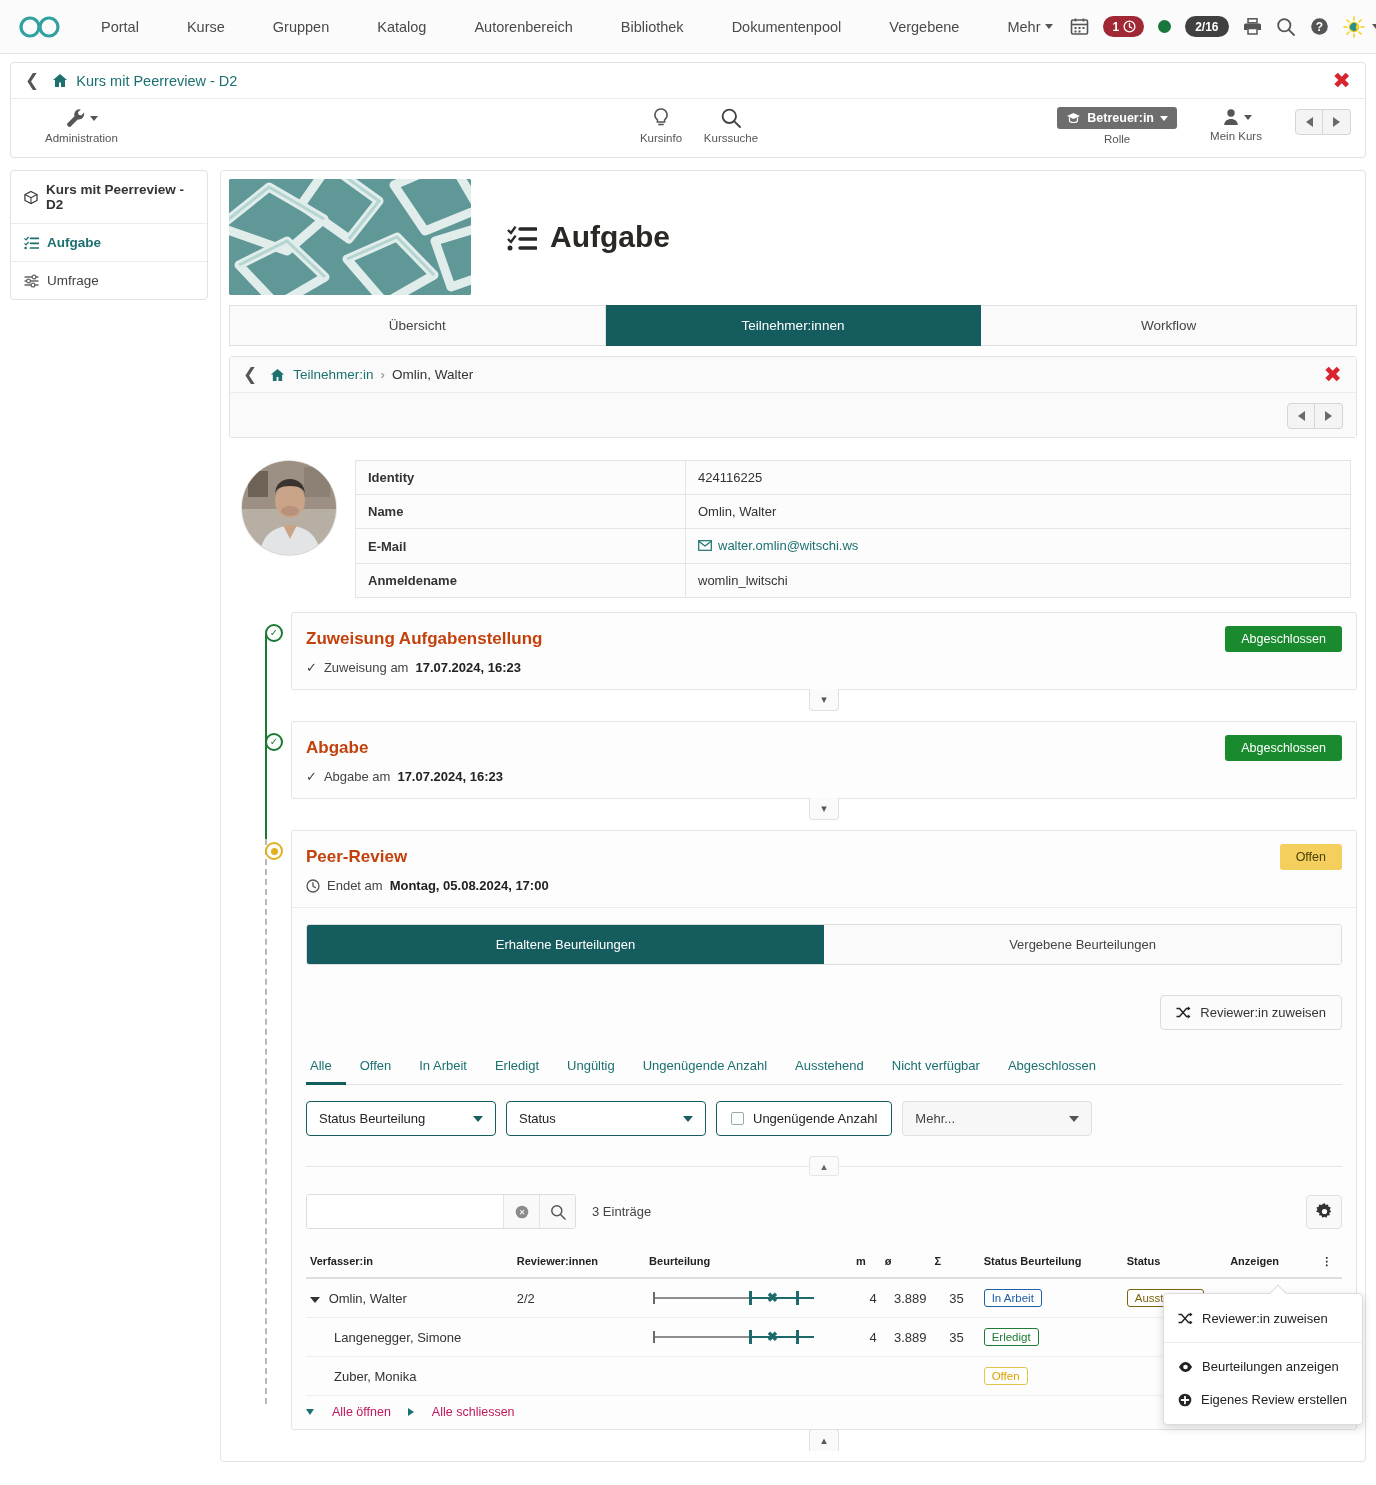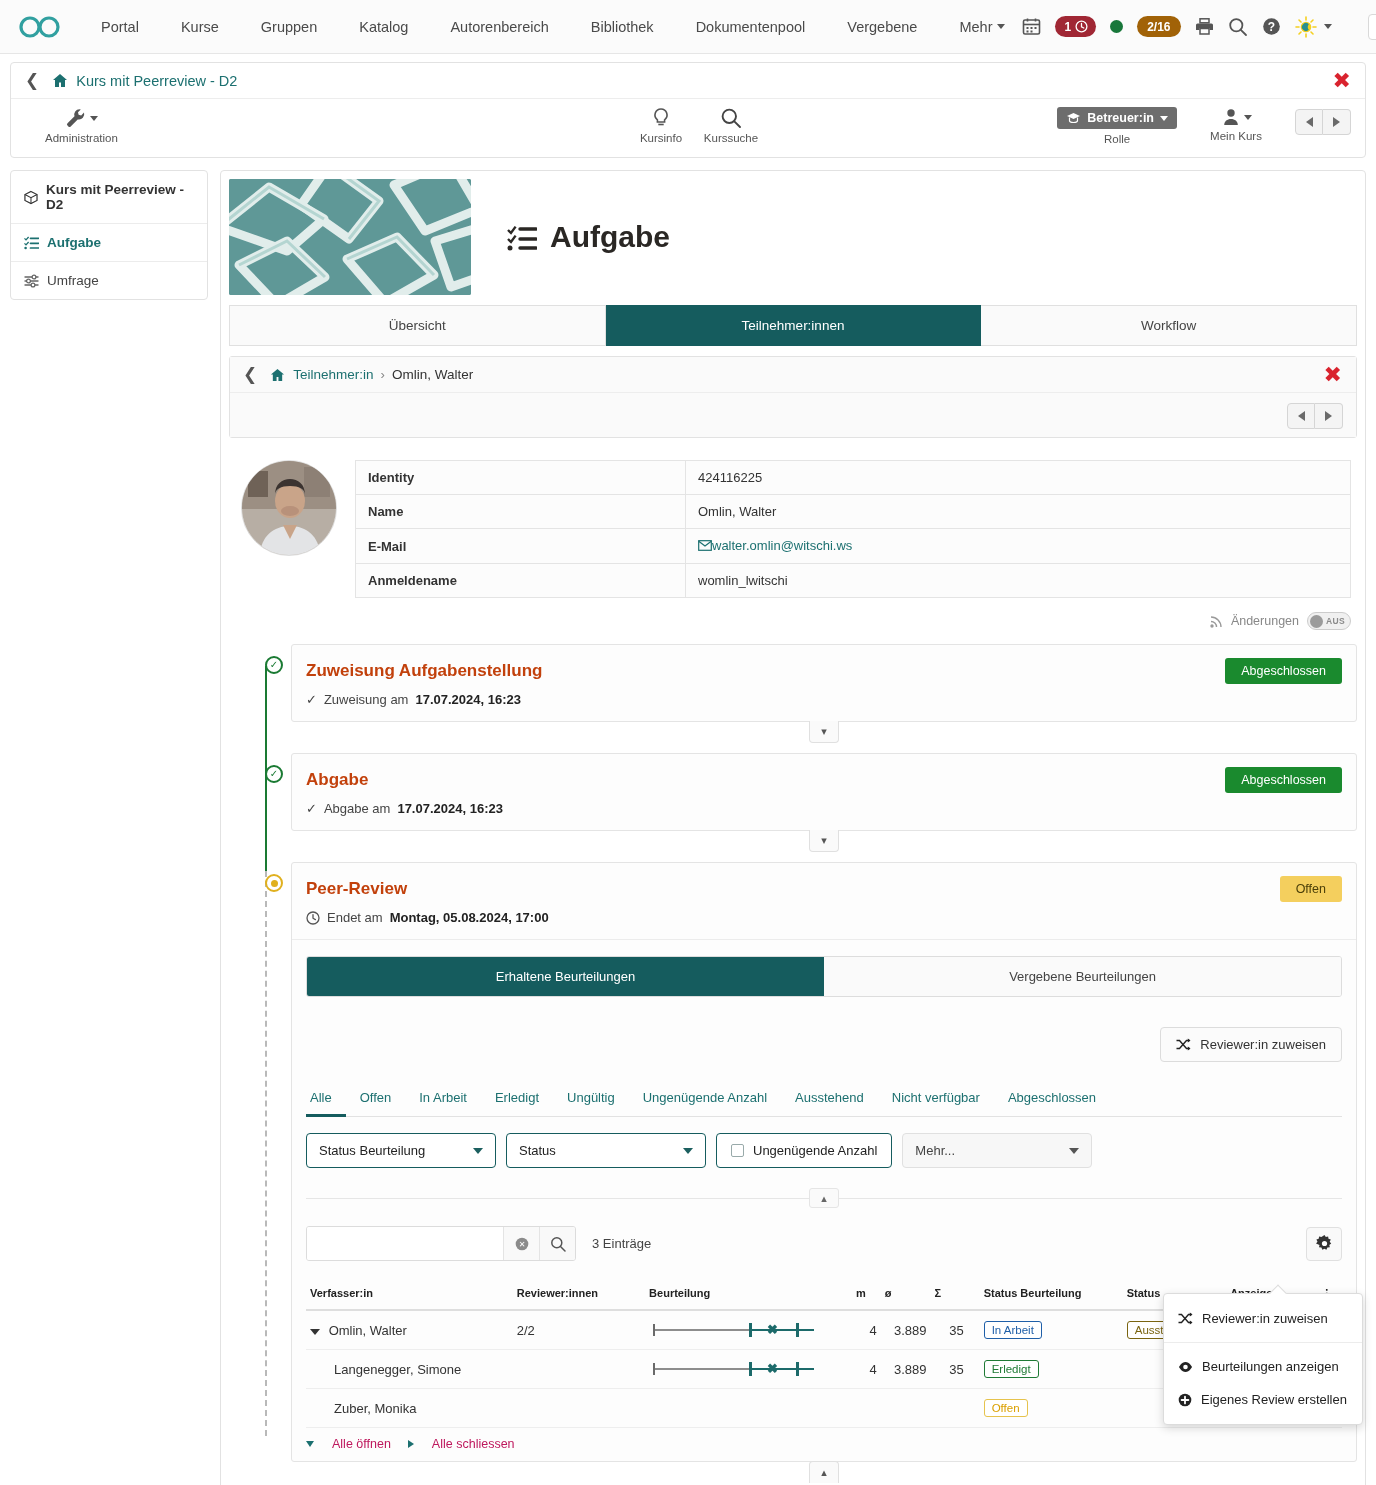--- a/index.html
+++ b/index.html
@@ -22,21 +22,21 @@
     align-items: center;
     padding: 0 18px;
   }
   .logo {
     width: 46px; height: 30px;
     color: #31a0a0;
     display: flex; align-items: center; justify-content: center;
     margin-right: 22px;
   }
   .logo svg { width: 44px; height: 26px; }
-  .navitems { display: flex; align-items: center; gap: 8px; }
+  .navitems { display: flex; align-items: center; gap: 14px; }
   .navitem {
     font-size: 14.5px;
     color: #4a4a4a;
     padding: 6px 17px;
     cursor: pointer;
     white-space: nowrap;
   }
   .navitem.more { display: flex; align-items: center; gap: 5px; }
   .caret-d {
     width: 0; height: 0;
@@ -54,21 +54,21 @@
   .badge-red {
     background: #a02734; color: #fff;
     border-radius: 11px;
     padding: 2px 8px 2px 9px;
     font-size: 12px; font-weight: 600;
     display: flex; align-items: center; gap: 4px;
     height: 21px;
   }
   .dot-green { width: 13px; height: 13px; border-radius: 50%; background: #18773a; }
   .badge-gray {
-    background: #a16207; color: #fff;
+    background: #404040; color: #fff;
     border-radius: 11px;
     padding: 2px 10px;
     font-size: 12px; font-weight: 600;
     height: 21px;
     display: flex; align-items: center;
   }
   .sun-wrap { display: flex; align-items: center; gap: 7px; }
   .fullscreen-btn {
     margin-left: 22px;
     width: 34px; height: 26px;
@@ -770,49 +770,37 @@
           <td class="k">Identity</td>
           <td class="v">424116225</td>
         </tr>
         <tr>
           <td class="k">Name</td>
           <td class="v">Omlin, Walter</td>
         </tr>
         <tr>
           <td class="k">E-Mail</td>
           <td class="v">
-            <span style="display:inline-flex;align-items:center;">
+            <span style="display:inline-flex;align-items:center;gap:6px;">
               <svg width="14" height="11" viewBox="0 0 14 11">
                     <rect x="0.7" y="0.7" width="12.6" height="9.6" fill="none" stroke="#1c7070" stroke-width="1.2"></rect>
                     <path d="M0.7 1.2L7 6 13.3 1.2" fill="none" stroke="#1c7070" stroke-width="1.2"></path>
                   </svg>
               <a class="mail-link" href="#">walter.omlin@witschi.ws</a>
             </span>
           </td>
         </tr>
         <tr>
           <td class="k">Anmeldename</td>
           <td class="v">womlin_lwitschi</td>
         </tr>
       </tbody>
         </table>
     </div>
 
-    <div class="changes-row">
-      <svg width="13" height="13" viewBox="0 0 13 13">
-          <circle cx="2" cy="11" r="1.7" fill="#9a9a9a"></circle>
-          <path d="M1 6.5a5.5 5.5 0 0 1 5.5 5.5" fill="none" stroke="#9a9a9a" stroke-width="1.4"></path>
-          <path d="M1 2a10 10 0 0 1 10 10" fill="none" stroke="#9a9a9a" stroke-width="1.4"></path>
-        </svg>
-      <span>Änderungen</span>
-      <span class="toggle">
-        <span class="knob"></span>
-        <span class="tlbl">AUS</span>
-      </span>
-    </div>
 
     <div class="timeline">
       <div class="tl-rail">
         <div class="solid"></div>
           <div class="dashed"></div>
       </div>
 
       <div class="tl-item">
         <div class="tl-dot">
             <span class="ckm">✓</span>

